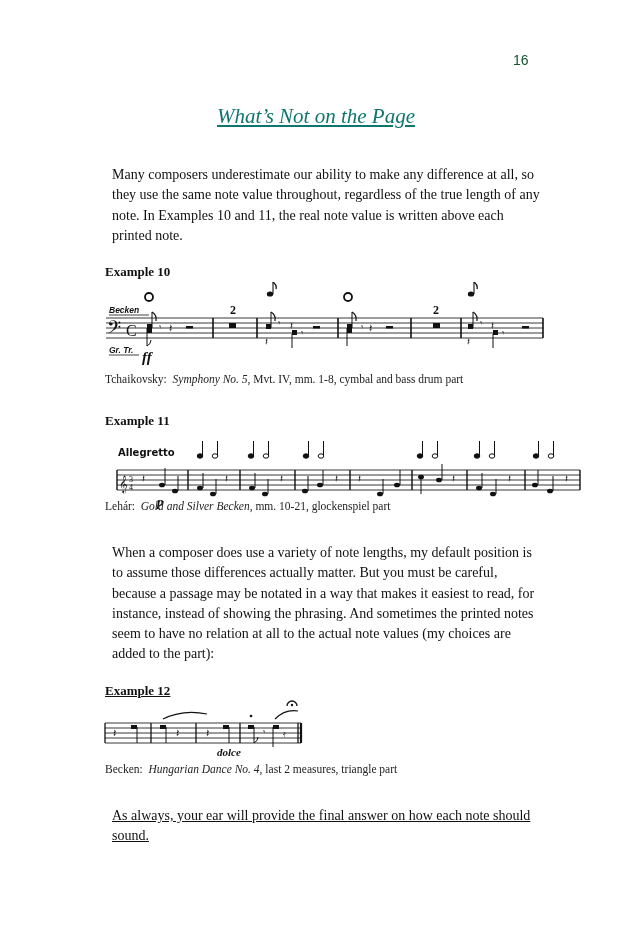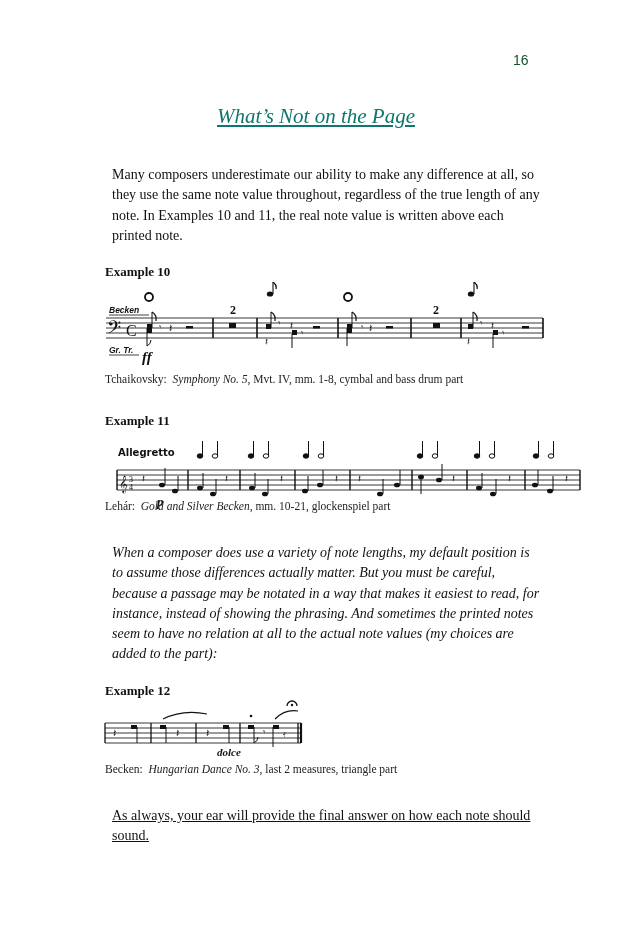--- a/index.html
+++ b/index.html
@@ -1,21 +1,21 @@
 <!DOCTYPE html>
 <html><head>
 <meta charset="utf-8">
 <style>
   html, body { margin: 0; padding: 0; background: #ffffff; }
   body { width: 632px; height: 948px; position: relative; overflow: hidden; font-family: "Liberation Serif", serif; color: #111; }
   .page-number { position: absolute; left: 513px; top: 52px; font-family: "Liberation Sans", sans-serif; font-size: 14px; color: #14532d; }
   .chapter-title { position: absolute; left: 0; width: 632px; top: 104px; text-align: center; font-style: italic; font-size: 21px; color: #0f766e; text-decoration: underline; }
   .para { position: absolute; left: 96px; width: 430px; font-size: 14px; line-height: 20.3px; color: #111; margin: 16px; }
   .p1 { top: 149px; }
-  .p2 { top: 527px; font-style: italic; }
+  .p2 { top: 527px; }
   .p3 { top: 790px; text-decoration: underline; }
   .example-label { position: absolute; left: 105px; font-weight: bold; font-size: 13px; color: #111; }
   .caption { position: absolute; left: 105px; font-size: 11.5px; color: #222; white-space: nowrap; }
   .caption i { font-style: italic; }
   .score { position: absolute; }
   .score svg { display: block; }
 </style>
 </head>
 <body>
 
@@ -208,21 +208,21 @@
         <line x1="438.5" y1="20" x2="438.5" y2="5" stroke-width="1"></line>
     </g>
   </svg>
 </div>
 <div class="caption" style="top:500px;">
   <span>Lehár:</span>&nbsp; <i>Gold and Silver Becken</i><span>, mm. 10-21, glockenspiel part</span>
 </div>
 
 <p class="para p2">When a composer does use a variety of note lengths, my default position is to assume those differences actually matter. But you must be careful, because a passage may be notated in a way that makes it easiest to read, for instance, instead of showing the phrasing. And sometimes the printed notes seem to have no relation at all to the actual note values (my choices are added to the part):</p>
 
-<div class="example-label" style="top:683px;">Example 12</div>
+<div class="example-label" style="top:683px;text-decoration:underline;">Example 12</div>
 <div class="score" style="left:103px; top:697px;">
   <svg width="205" height="62" viewBox="0 0 205 62">
     <g stroke="#222" stroke-width="0.9">
       <line x1="2" y1="26" x2="198" y2="26"></line>
       <line x1="2" y1="31" x2="198" y2="31"></line>
       <line x1="2" y1="36" x2="198" y2="36"></line>
       <line x1="2" y1="41" x2="198" y2="41"></line>
       <line x1="2" y1="46" x2="198" y2="46"></line>
     </g>
     <g stroke="#111" stroke-width="1.3">
@@ -253,16 +253,16 @@
       <text x="180" y="40" font-size="9">𝄿</text>
     </g>
     <path d="M60 22 Q80 12 104 17" stroke="#111" fill="none" stroke-width="1.1"></path>
     <path d="M172 22 Q182 12 195 14" stroke="#111" fill="none" stroke-width="1.1"></path>
     <path d="M184 9 a5 5 0 0 1 10 0" stroke="#111" fill="none" stroke-width="1.3"></path>
     <circle cx="189" cy="8" r="1.2" fill="#111"></circle>
     <text x="114" y="59" font-family="Liberation Serif, serif" font-style="italic" font-weight="bold" font-size="11" fill="#111">dolce</text>
   </svg>
 </div>
 <div class="caption" style="top:763px;">
-  <span>Becken:</span>&nbsp; <i>Hungarian Dance No. 3</i><span>, last 2 measures, triangle part</span>
+  <span>Becken:</span>&nbsp; <i>Hungarian Dance No. 4</i><span>, last 2 measures, triangle part</span>
 </div>
 
 <p class="para p3">As always, your ear will provide the final answer on how each note should sound.</p>
 
 </body></html>

